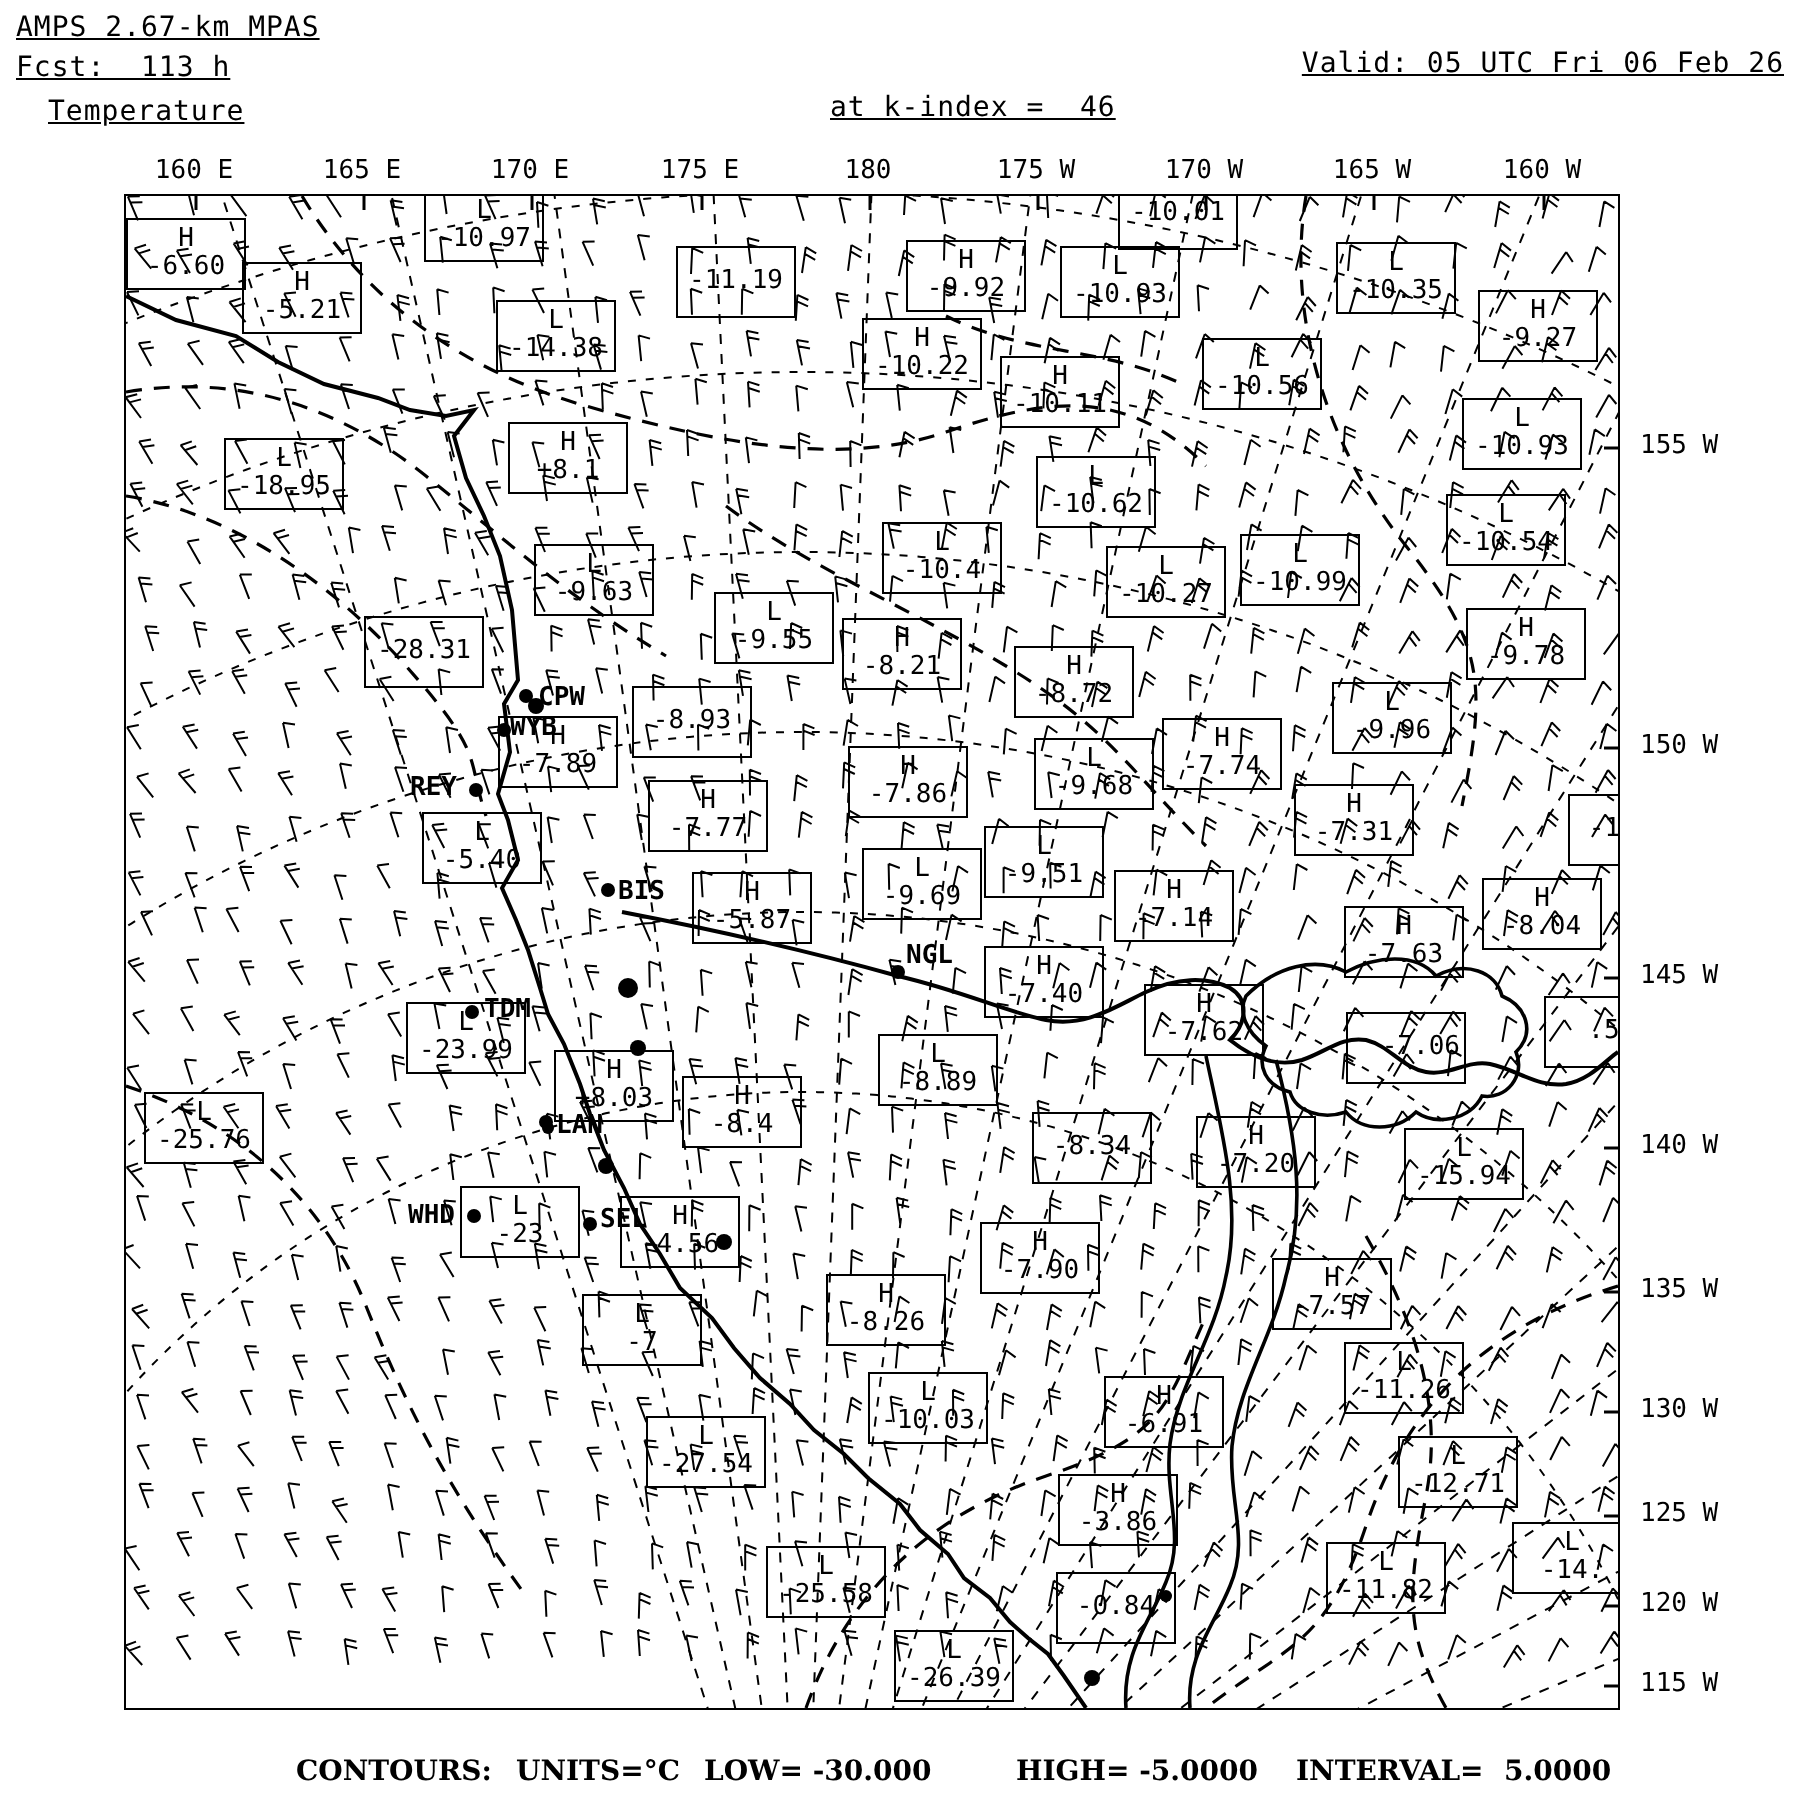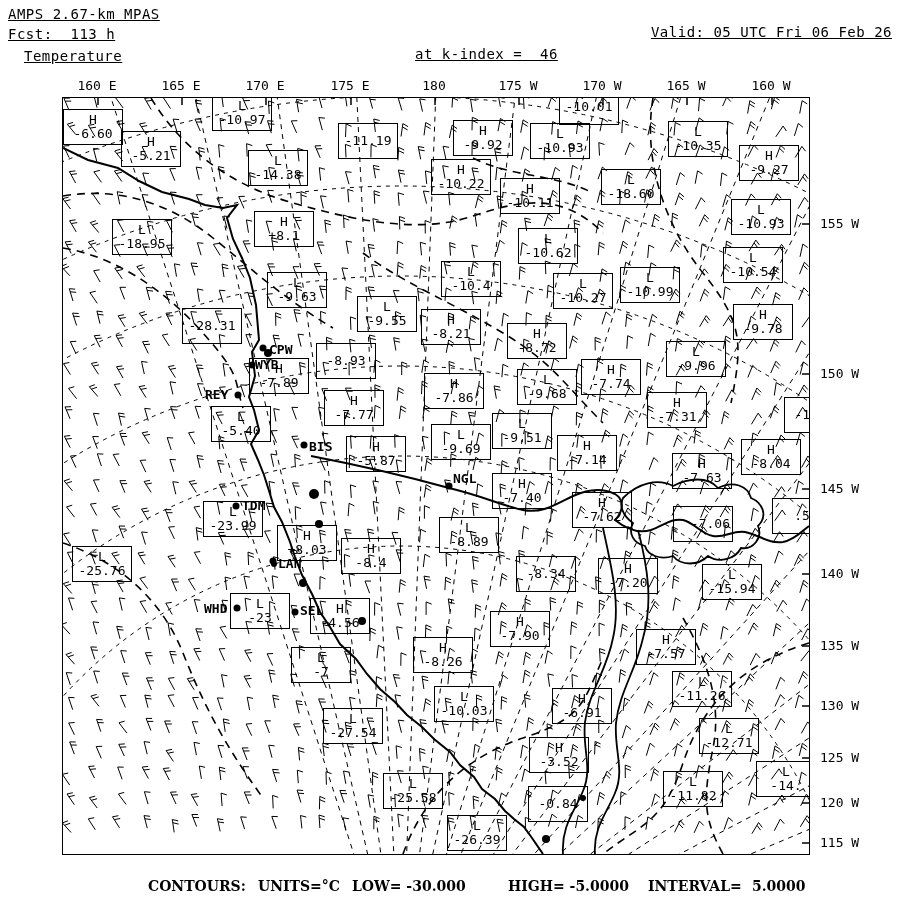--- a/index.html
+++ b/index.html
@@ -121,21 +121,21 @@
       <div class="ext" style="left: 305px; top: 43px;"><span>-11.19</span></div>
       <div class="ext" style="left: 420px; top: 40px;"><span>H</span><span>-9.92</span></div>
       <div class="ext" style="left: 497px; top: 43px;"><span>L</span><span>-10.93</span></div>
       <div class="ext" style="left: 526px; top: 9px;"><span>-10.01</span></div>
       <div class="ext" style="left: 635px; top: 41px;"><span>L</span><span>-10.35</span></div>
       <div class="ext" style="left: 706px; top: 65px;"><span>H</span><span>-9.27</span></div>
       <div class="ext" style="left: 398px; top: 79px;"><span>H</span><span>-10.22</span></div>
       <div class="ext" style="left: 467px; top: 98px;"><span>H</span><span>-10.11</span></div>
       <div class="ext" style="left: 79px; top: 139px;"><span>L</span><span>-18.95</span></div>
       <div class="ext" style="left: 221px; top: 131px;"><span>H</span><span>+8.1</span></div>
-      <div class="ext" style="left: 568px; top: 89px;"><span>L</span><span>-18.60</span></div>
+      <div class="ext" style="left: 568px; top: 89px;"><span>L</span><span>-10.56</span></div>
       <div class="ext" style="left: 698px; top: 119px;"><span>L</span><span>-10.93</span></div>
       <div class="ext" style="left: 485px; top: 148px;"><span>L</span><span>-10.62</span></div>
       <div class="ext" style="left: 690px; top: 167px;"><span>L</span><span>-10.54</span></div>
       <div class="ext" style="left: 234px; top: 192px;"><span>L</span><span>-9.63</span></div>
       <div class="ext" style="left: 324px; top: 216px;"><span>L</span><span>-9.55</span></div>
       <div class="ext" style="left: 408px; top: 181px;"><span>L</span><span>-10.4</span></div>
       <div class="ext" style="left: 520px; top: 193px;"><span>L</span><span>-10.27</span></div>
       <div class="ext" style="left: 587px; top: 187px;"><span>L</span><span>-10.99</span></div>
       <div class="ext" style="left: 700px; top: 224px;"><span>H</span><span>-9.78</span></div>
       <div class="ext" style="left: 149px; top: 228px;"><span>-28.31</span></div>
@@ -173,21 +173,21 @@
       <div class="ext" style="left: 258px; top: 567px;"><span>L</span><span>-7</span></div>
       <div class="ext" style="left: 380px; top: 557px;"><span>H</span><span>-8.26</span></div>
       <div class="ext" style="left: 457px; top: 531px;"><span>H</span><span>-7.90</span></div>
       <div class="ext" style="left: 603px; top: 549px;"><span>H</span><span>-7.57</span></div>
       <div class="ext" style="left: 519px; top: 608px;"><span>H</span><span>-6.91</span></div>
       <div class="ext" style="left: 639px; top: 591px;"><span>L</span><span>-11.26</span></div>
       <div class="ext" style="left: 666px; top: 638px;"><span>L</span><span>-12.71</span></div>
       <div class="ext" style="left: 401px; top: 606px;"><span>L</span><span>-10.03</span></div>
       <div class="ext" style="left: 290px; top: 628px;"><span>L</span><span>-27.54</span></div>
       <div class="ext" style="left: 350px; top: 693px;"><span>L</span><span>-25.58</span></div>
-      <div class="ext" style="left: 496px; top: 657px;"><span>H</span><span>-3.52</span></div>
+      <div class="ext" style="left: 496px; top: 657px;"><span>H</span><span>-3.86</span></div>
       <div class="ext" style="left: 630px; top: 691px;"><span>L</span><span>-11.82</span></div>
       <div class="ext" style="left: 723px; top: 681px;"><span>L</span><span>-14.</span></div>
       <div class="ext" style="left: 495px; top: 706px;"><span>-0.84</span></div>
       <div class="ext" style="left: 414px; top: 735px;"><span>L</span><span>-26.39</span></div>
       <div class="ext" style="left: 739px; top: 418px;"><span>.5</span></div>
       <div class="stn" style="left: 206px; top: 251px;">CPW</div>
       <div class="stn" style="left: 192px; top: 266px;">WYB</div>
       <div class="stn" style="left: 142px; top: 296px;">REY</div>
       <div class="stn" style="left: 246px; top: 348px;">BIS</div>
       <div class="stn" style="left: 390px; top: 380px;">NGL</div>

